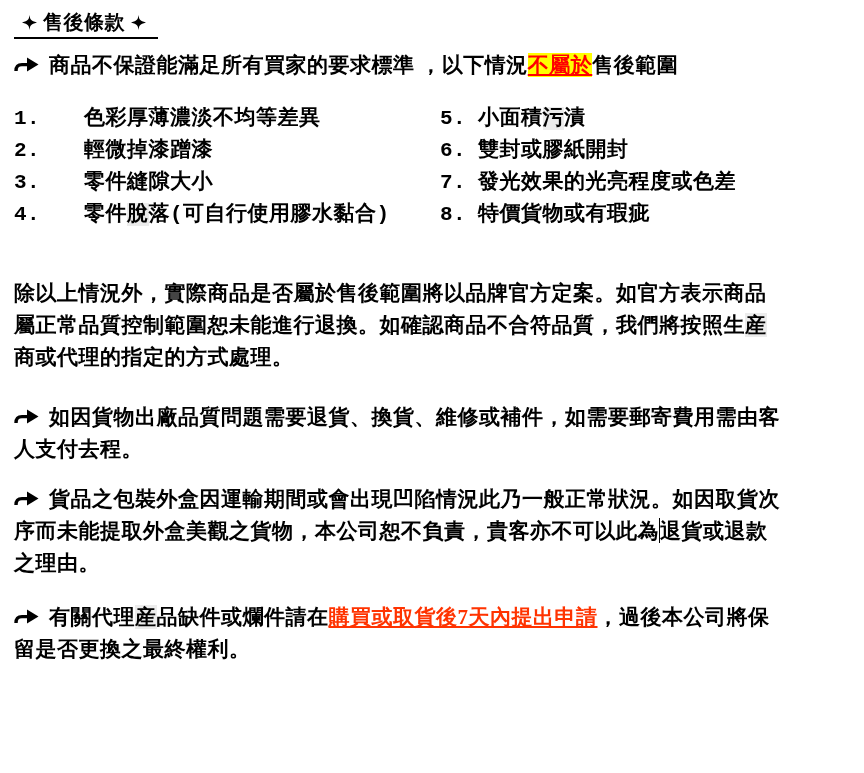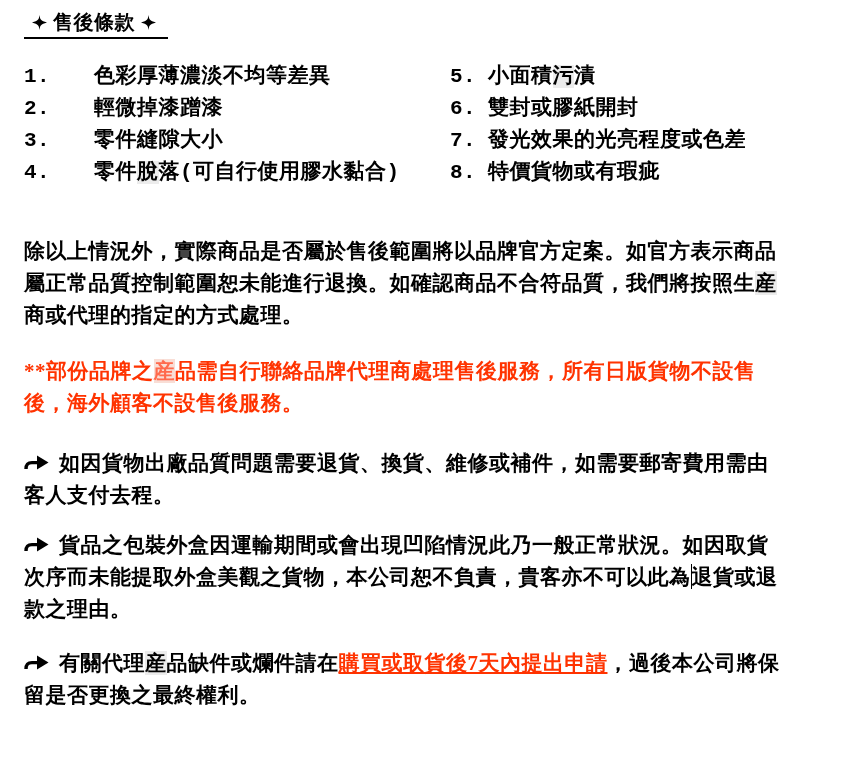--- a/index.html
+++ b/index.html
@@ -1,20 +1,20 @@
 <!DOCTYPE html>
 <html><head>
 <meta charset="utf-8">
 <style>
   html,body{margin:0;padding:0;background:#ffffff;}
   .doc{
     position:relative;
     width:808px;height:773px;
     box-sizing:border-box;
-    padding:6px 24px 0 24px;
+    padding:6px 24px 0 14px;
     overflow:hidden;
     background:#ffffff;
     font-family:"Liberation Serif","DejaVu Serif",serif;
     font-size:21px;
     font-weight:600;
     color:#000000;
     line-height:32px;
     letter-spacing:0.5px;
   }
   .title{
@@ -54,39 +54,42 @@
 
 <div class="doc">
 
   <h1 class="title"><span class="star-icon"><svg width="15" height="15" viewBox="0 0 20 20">
           <path d="M10 0 C10.9 6.4 11.4 7.4 20 10 C11.4 12.6 10.9 13.6 10 20 C9.1 13.6 8.6 12.6 0 10 C8.6 7.4 9.1 6.4 10 0 Z" fill="#000"></path>
         </svg></span><span>售後條款</span><span class="star-icon"><svg width="15" height="15" viewBox="0 0 20 20">
           <path d="M10 0 C10.9 6.4 11.4 7.4 20 10 C11.4 12.6 10.9 13.6 10 20 C9.1 13.6 8.6 12.6 0 10 C8.6 7.4 9.1 6.4 10 0 Z" fill="#000"></path>
         </svg></span></h1>
 
 
+  <p class="p-lead"><span class="arrow-icon"><svg width="26" height="17" viewBox="0 0 26 17">
+          <path d="M2 15 C2 10 4 8.6 8 8.6 L14 8.6" stroke="#000" stroke-width="3.4" fill="none"></path>
+          <path d="M13 1.5 L24.5 8.5 L13 15.5 Z" fill="#000"></path>
+        </svg></span><span><span class="seg">商品不保證能滿足所有買家的要求標準 ，以下情況</span><span class="seg hl">不屬於</span><span class="seg">售後範圍</span></span></p>
 
   <div class="cols">
     <div class="col-l">
       <div class="row"><span class="num">1.</span><span><span class="seg">色彩厚薄濃淡不均等差異</span></span></div>
       <div class="row"><span class="num">2.</span><span><span class="seg">輕微掉漆蹭漆</span></span></div>
       <div class="row"><span class="num">3.</span><span><span class="seg">零件縫隙大小</span></span></div>
       <div class="row"><span class="num">4.</span><span><span class="seg">零件</span><span class="seg alt">脫</span><span class="seg">落(可自行使用膠水黏合)</span></span></div>
     </div>
     <div class="col-r">
       <div class="row"><span class="num">5.</span><span><span class="seg">小面積</span><span class="seg alt">污</span><span class="seg">漬</span></span></div>
       <div class="row"><span class="num">6.</span><span><span class="seg">雙封或膠紙開封</span></span></div>
       <div class="row"><span class="num">7.</span><span><span class="seg">發光效果的光亮程度或色差</span></span></div>
       <div class="row"><span class="num">8.</span><span><span class="seg">特價貨物或有瑕疵</span></span></div>
     </div>
   </div>
 
   <p class="p-policy"><span><span class="seg">除以上情況外，實際商品是否屬於售後範圍將以品牌官方定案。如官方表示商品屬正常品質控制範圍恕未能進行退換。如確認商品不合符品質，我們將按照生</span><span class="seg alt">産</span><span class="seg">商或代理的指定的方式處理。</span></span></p>
 
-  <p class="p-warning"><span><span class="seg">**部份品牌之</span><span class="seg alt-red">産</span><span class="seg">品需自行聯絡品牌代理商處理售後服務，所有日版貨物不設售後，海外顧客不設售後服務。</span></span></p>
 
   <p class="p-note1"><span class="arrow-icon"><svg width="26" height="17" viewBox="0 0 26 17">
           <path d="M2 15 C2 10 4 8.6 8 8.6 L14 8.6" stroke="#000" stroke-width="3.4" fill="none"></path>
           <path d="M13 1.5 L24.5 8.5 L13 15.5 Z" fill="#000"></path>
         </svg></span><span><span class="seg">如因貨物出廠品質問題需要退貨、換貨、維修或補件，如需要郵寄費用需由客人支付去程。</span></span></p>
 
   <p class="p-note2"><span class="arrow-icon"><svg width="26" height="17" viewBox="0 0 26 17">
           <path d="M2 15 C2 10 4 8.6 8 8.6 L14 8.6" stroke="#000" stroke-width="3.4" fill="none"></path>
           <path d="M13 1.5 L24.5 8.5 L13 15.5 Z" fill="#000"></path>
         </svg></span><span><span class="seg">貨品之包裝外盒因運輸期間或會出現凹陷情況此乃一般正常狀況。如因取貨次序而未能提取外盒美觀之貨物，本公司恕不負責，貴客亦不可以此為</span><span class="seg caret"></span><span class="seg">退貨或退款之理由。</span></span></p>

